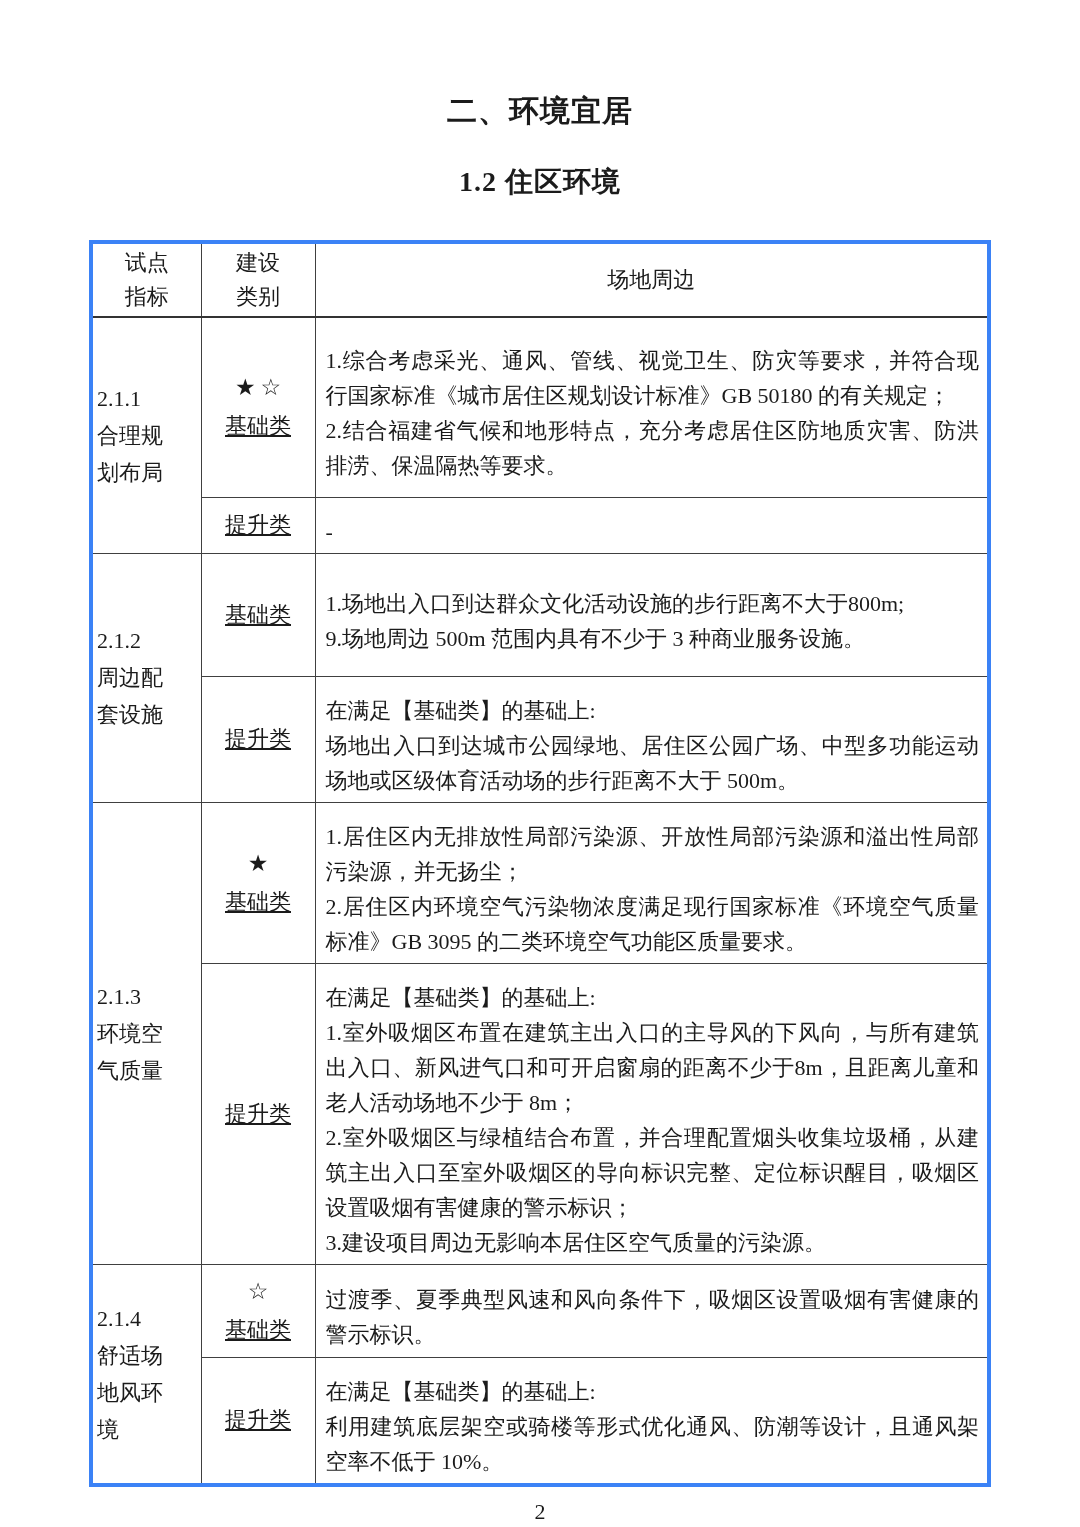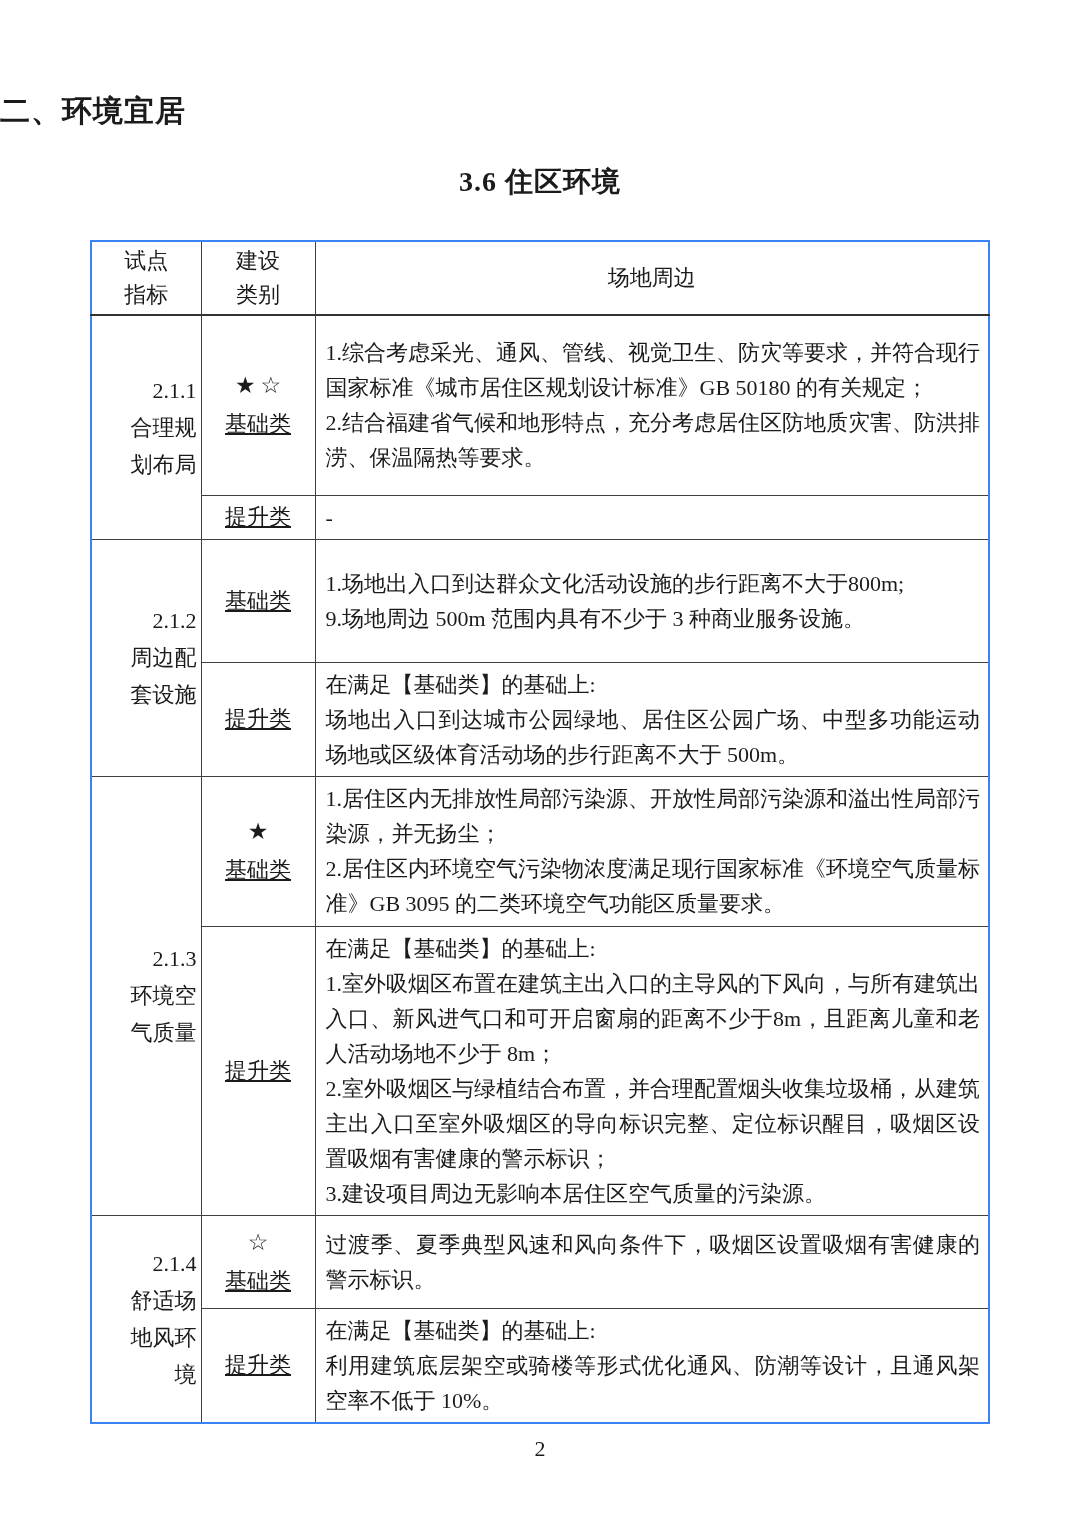--- a/index.html
+++ b/index.html
@@ -2,70 +2,70 @@
 <html><head>
 <meta charset="utf-8">
 <style>
   html,body{margin:0;padding:0;background:#e9e9e9;}
   .page{
     width:1080px;height:1527px;margin:0 auto;background:#ffffff;
     font-family:"Liberation Serif","DejaVu Serif",serif;color:#1b1b1b;
     box-sizing:border-box;padding-top:94px;position:relative;
   }
   h1.sec-title{
-    margin:0;text-align:left;font-size:30px;line-height:34px;
+    margin:0;text-align:center;font-size:30px;line-height:34px;
     font-weight:bold;letter-spacing:1px;
   }
   h2.sub-title{
     margin:38px 0 0 0;text-align:center;font-size:28px;line-height:32px;
     font-weight:bold;letter-spacing:1px;
   }
   table.ind-table{
     width:898px;margin:42px auto 0 auto;border-collapse:collapse;
-    table-layout:fixed;border:2px solid #3b82f6;
+    table-layout:fixed;border:4px solid #3b82f6;
   }
   .ind-table col.c1{width:110px;}
   .ind-table col.c2{width:114px;}
   .ind-table col.c3{width:674px;}
   .ind-table th,.ind-table td{
     border:1px solid #404040;font-weight:normal;
     font-size:22px;vertical-align:middle;box-sizing:border-box;
   }
   .ind-table thead th{
     border-bottom:2px solid #333333;text-align:center;
     white-space:pre-wrap;line-height:34px;padding:2px 0;
   }
   td.ind-cell{
-    text-align:right;white-space:pre-wrap;line-height:37px;padding:18px 4px;
+    text-align:left;white-space:pre-wrap;line-height:37px;padding:18px 4px;
   }
   td.cat-cell{text-align:center;padding:2px 4px;}
   .stars{display:block;font-size:23px;line-height:38px;letter-spacing:5px;padding-left:5px;}
   .cat-label{display:block;line-height:38px;text-decoration:underline;}
   td.pts-cell{
     text-align:justify;white-space:pre-wrap;line-height:35px;
-    padding:4px 8px 4px 10px;
+    padding:16px 8px 4px 10px;
     font-family:Liberation Serif, serif;
   }
   tr.r-head{height:70px;}
   tr.r1a{height:180px;} tr.r1b{height:36px;}
   tr.r2a{height:123px;} tr.r2b{height:110px;}
   tr.r3a{height:150px;} tr.r3b{height:287px;}
   tr.r4a{height:93px;}  tr.r4b{height:115px;}
   .page-num{
     text-align:center;font-size:22px;line-height:26px;margin-top:12px;
   }
 </style>
 </head>
 <body>
 
 <div class="page">
 
   <h1 class="sec-title">二、环境宜居</h1>
 
-  <h2 class="sub-title">3.6 住区环境</h2>
+  <h2 class="sub-title">1.2 住区环境</h2>
 
   <table class="ind-table">
     <colgroup>
         <col class="c1">
         <col class="c2">
         <col class="c3">
       </colgroup>
     <thead>
       <tr class="r-head">
         <th>试点

